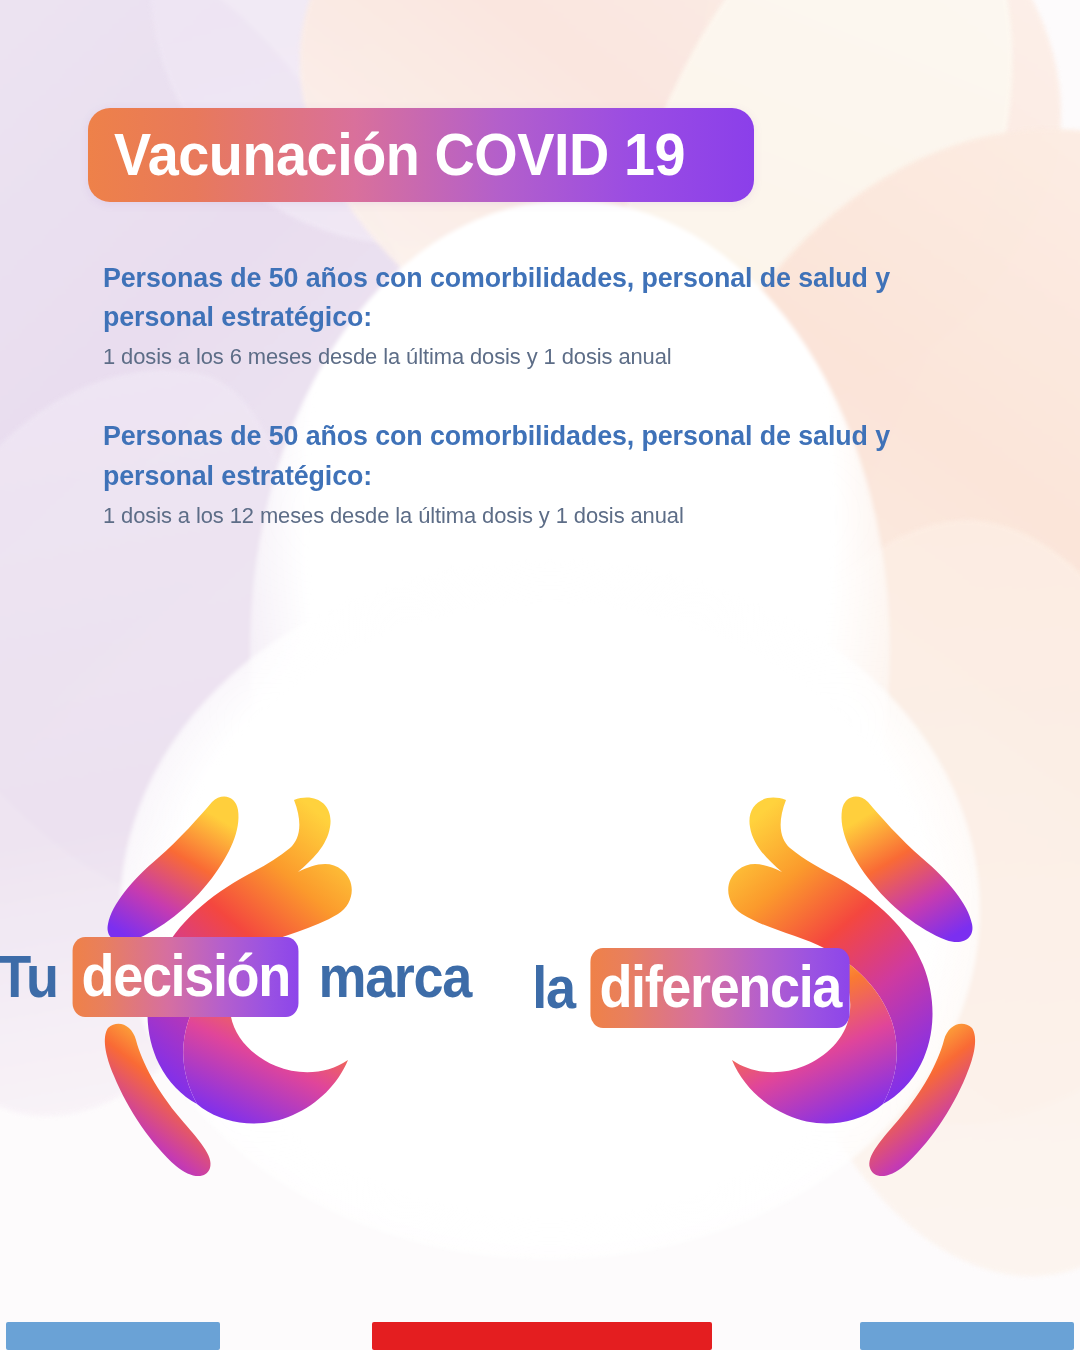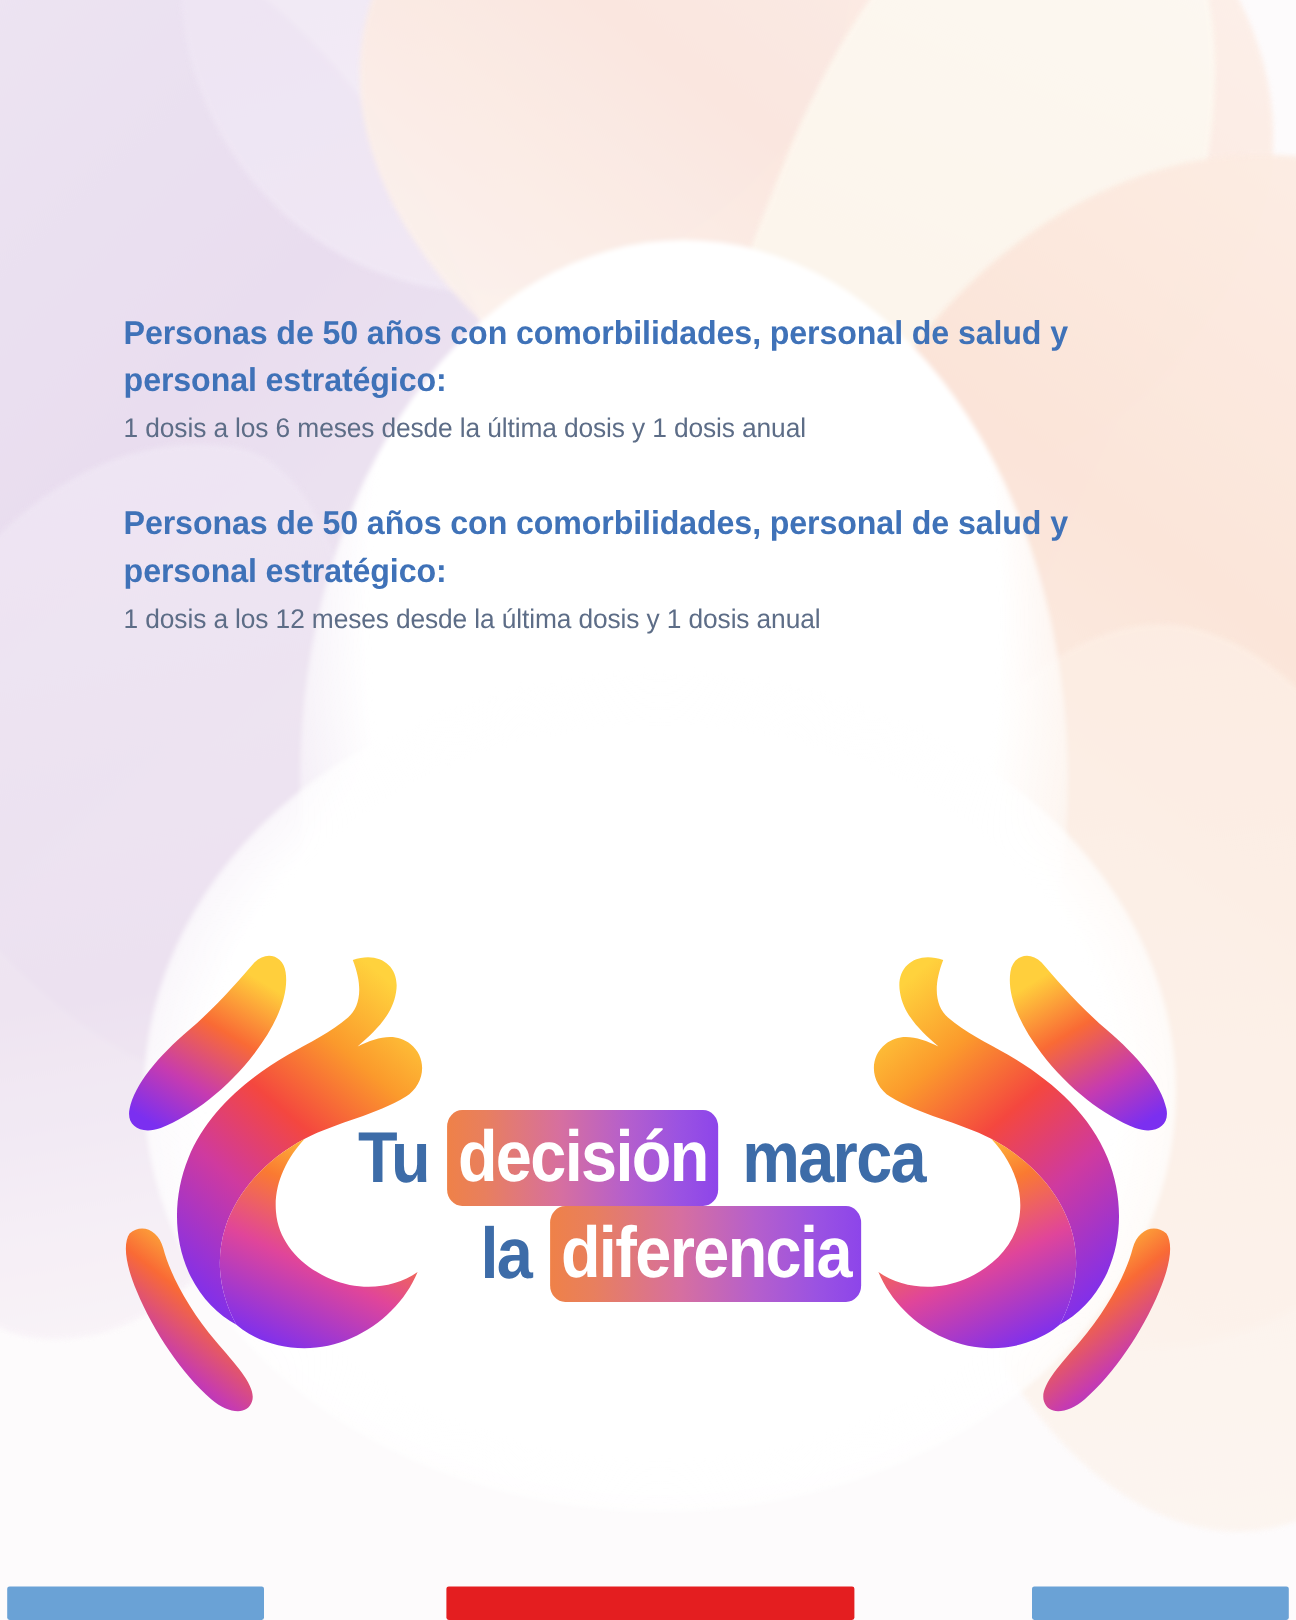--- a/index.html
+++ b/index.html
@@ -138,29 +138,29 @@
 
   
   .deco{position:absolute;z-index:4;}
   .deco-left{left:62px;top:778px;width:330px;height:402px;}
   .deco-right{left:688px;top:778px;width:330px;height:402px;transform:scaleX(-1);}
 
   
   .slogan{
     position:absolute;left:0;right:0;top:925px;
     z-index:8;
-    display:flex;flex-direction:column;align-items:center;
+    display:flex;flex-direction:row;align-items:center;
   }
   .slogan-line{
     display:flex;align-items:center;
     line-height:1;
     white-space:nowrap;
   }
   .slogan-line-1{margin-left:-6px;}
-  .slogan-line-2{margin-top:0;margin-left:48px;}
+  .slogan-line-2{margin-top:23px;margin-left:48px;}
   .word-plain{
     color:#3d6ca8;
     font-size:60px;
     font-weight:bold;
     letter-spacing:-1.5px;
     transform:scaleX(.90);
     transform-origin:center;
     padding:0 1px;
   }
   .word-pill{
@@ -327,20 +327,23 @@
       C56,241 70,247 74,262
       C80,285 96,314 118,340
       C136,361 152,378 148,390
       C144,402 128,400 114,388
       C90,367 66,332 52,298
       C43,277 40,259 46,250 Z"></path>
   </svg>
 
   <div class="content">
 
+    <div class="title-banner">
+      <span class="title-text">Vacunación COVID 19</span>
+    </div>
 
     <div class="blocks">
 
 
       <div class="block block-2">
         <p class="block-heading">Personas de 50 años con comorbilidades, personal de salud y personal estratégico:</p>
         <p class="block-body">1 dosis a los 6 meses desde la última dosis y 1 dosis anual</p>
       </div>
 
       <div class="block block-3">

